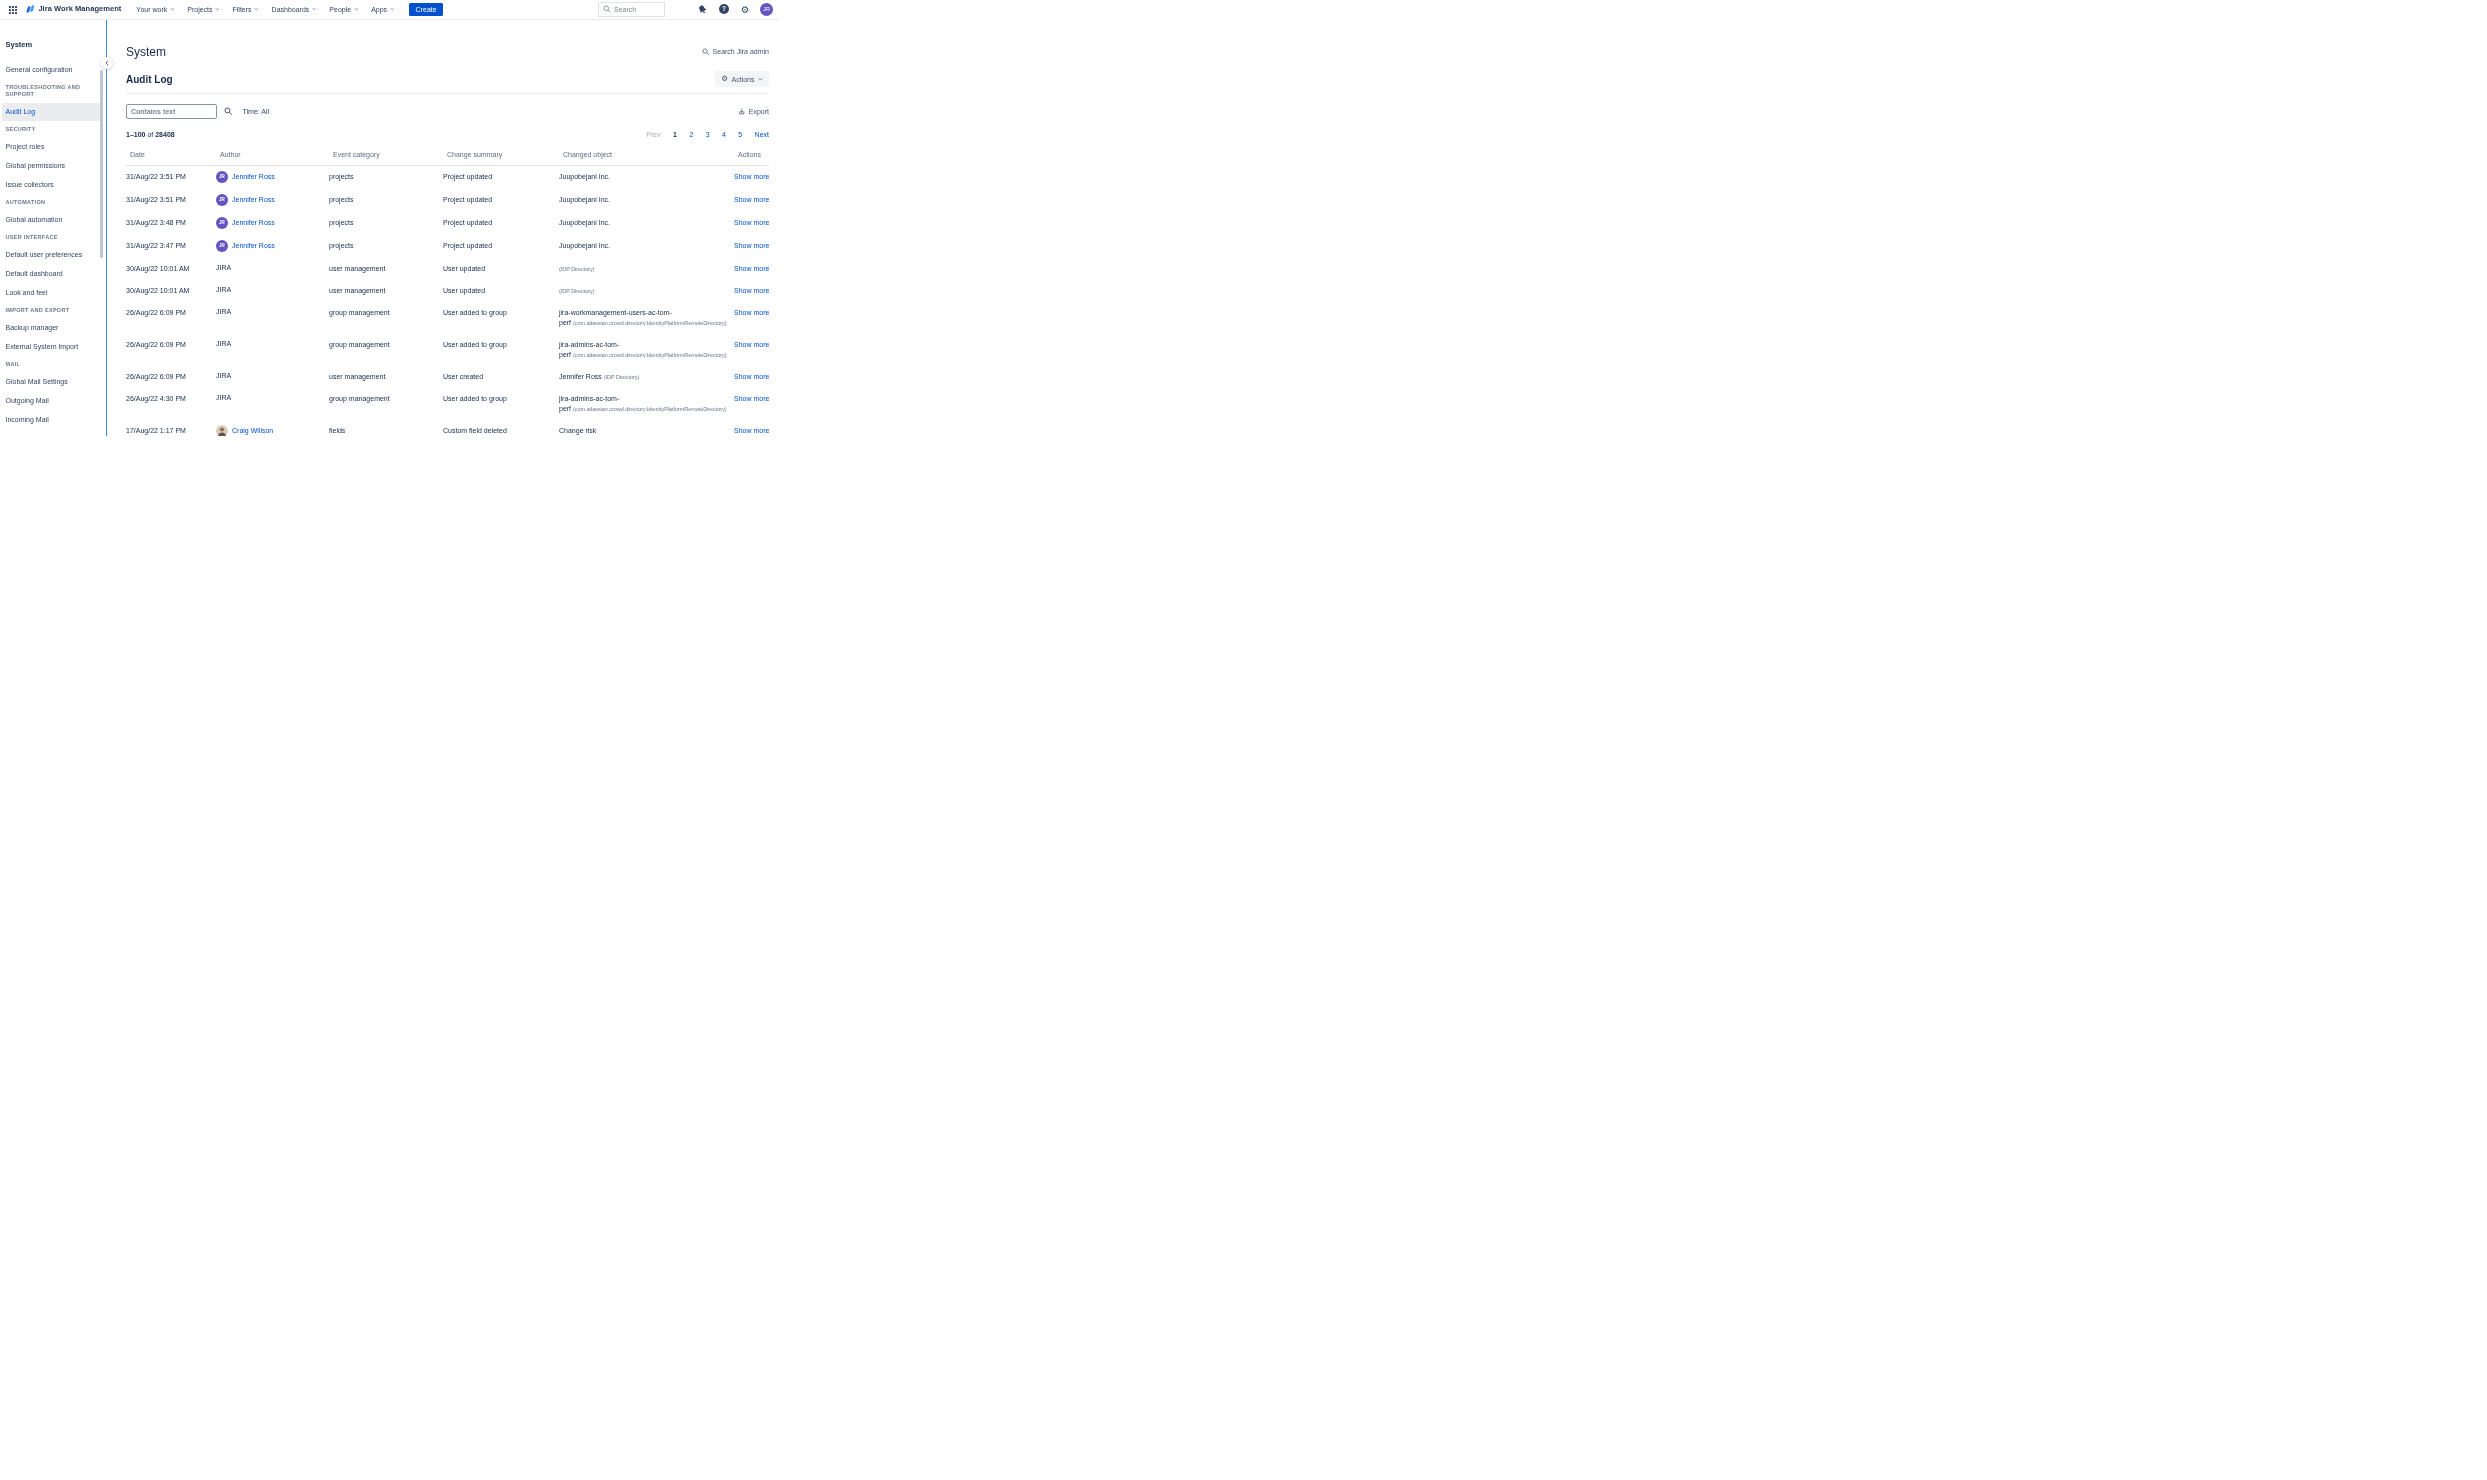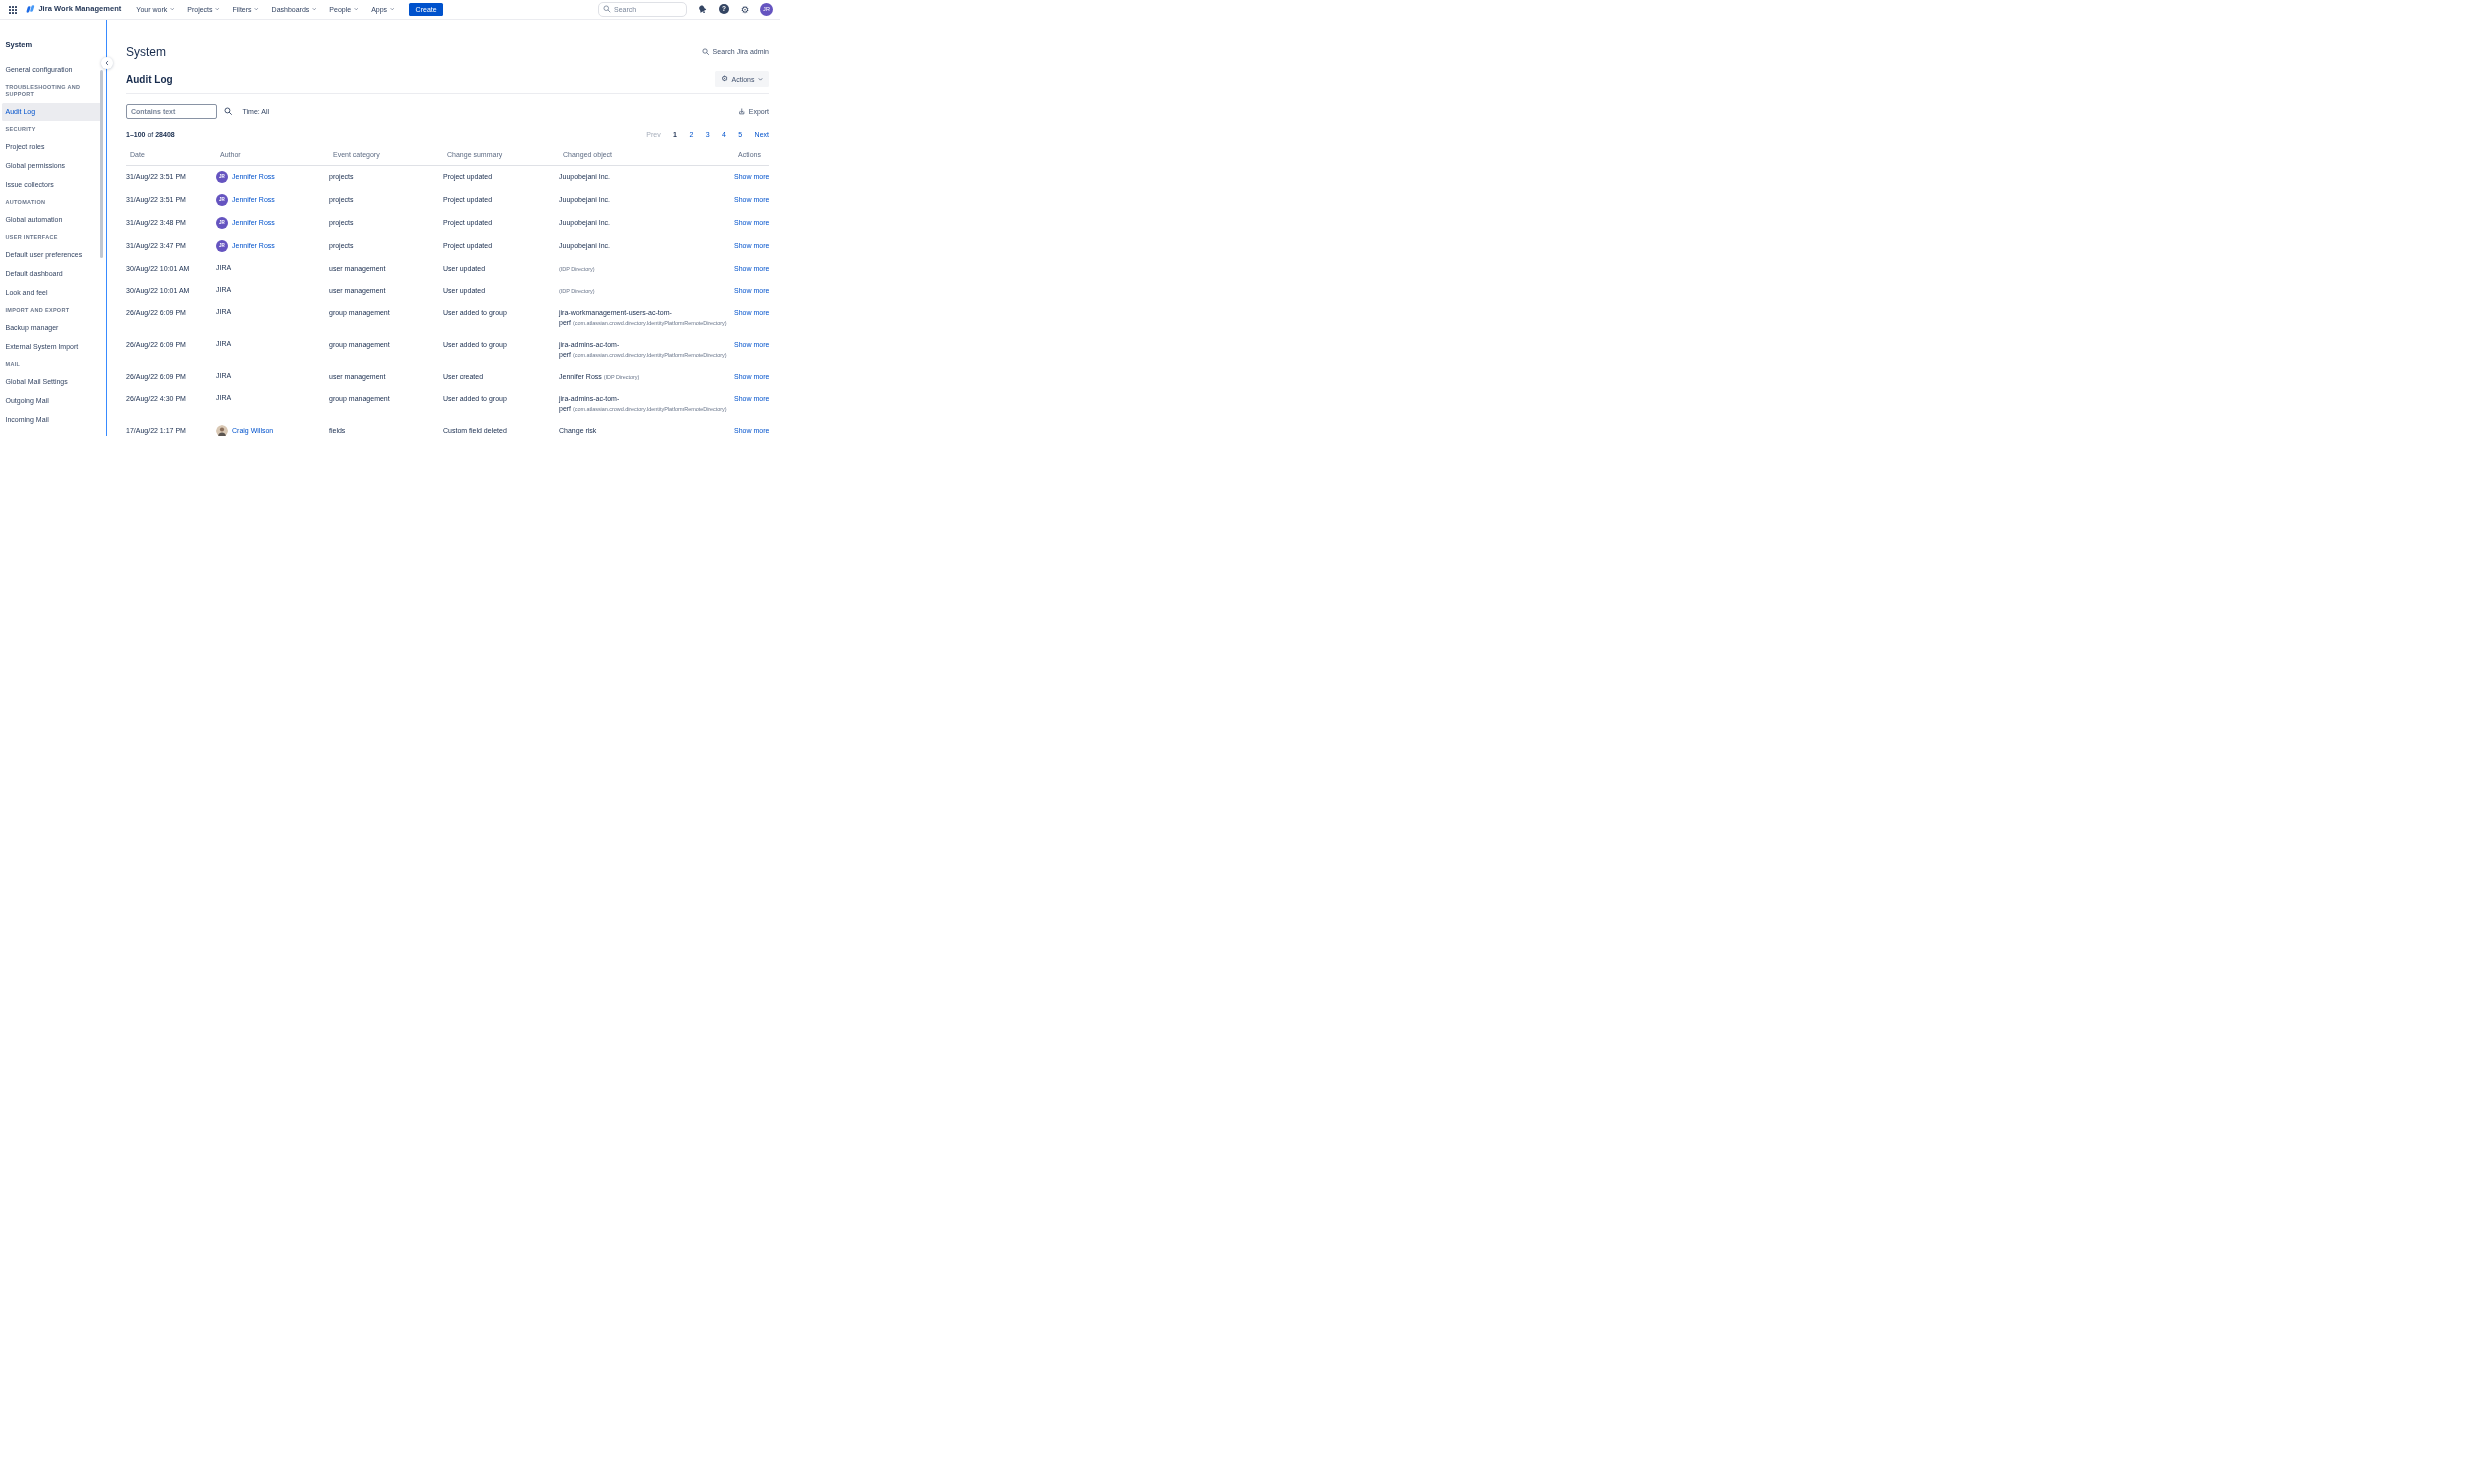--- a/index.html
+++ b/index.html
@@ -14,21 +14,21 @@
   .nav-left { display:flex; align-items:center; flex:1; min-width:0; }
   .appswitcher { width:13px; height:13px; display:flex; align-items:center; justify-content:center; border-radius:1.5px; }
   .brand { display:flex; gap:3.5px; margin:0 13px 0 5px; cursor:pointer; }
   .brand-title { font-size:7.5px; font-weight:700; color:#253858; letter-spacing:0.05px; white-space:nowrap; }
   .nav-item { display:flex; align-items:center; gap:2.5px; font-size:7px; font-weight:500;
     color:#344563; padding:3px 2px; margin-right:9px; border-radius:1.5px; white-space:nowrap; }
   .create-btn { background:#0052CC; color:#fff; font-size:7px; font-weight:500;
     padding:3px 6.5px; border-radius:1.5px; margin-left:4px; }
   .nav-right { display:flex; align-items:center; gap:8.5px; }
   .nav-search { position:relative; width:89px; }
-  .nav-search input { width:89px; height:14.4px; border:1px solid #DFE1E6; border-radius:5px;
+  .nav-search input { width:67px; height:14.4px; border:1px solid #DFE1E6; border-radius:0;
     padding:0 16px 0 15px; font-size:7px; color:#172B4D; outline:none; }
   .nav-search input::placeholder { color:#7A869A; }
   .nav-search .mag { position:absolute; left:4.5px; top:3px; }
   .icon-btn { display:flex; align-items:center; justify-content:center; width:13px; height:13px; }
   .avatar-top { width:13px; height:13px; border-radius:50%; background:#6554C0; color:#fff;
     font-size:5.5px; font-weight:500; display:flex; align-items:center; justify-content:center; letter-spacing:0.1px; }
 
   
   .shell { display:flex; height:416px; }
 

